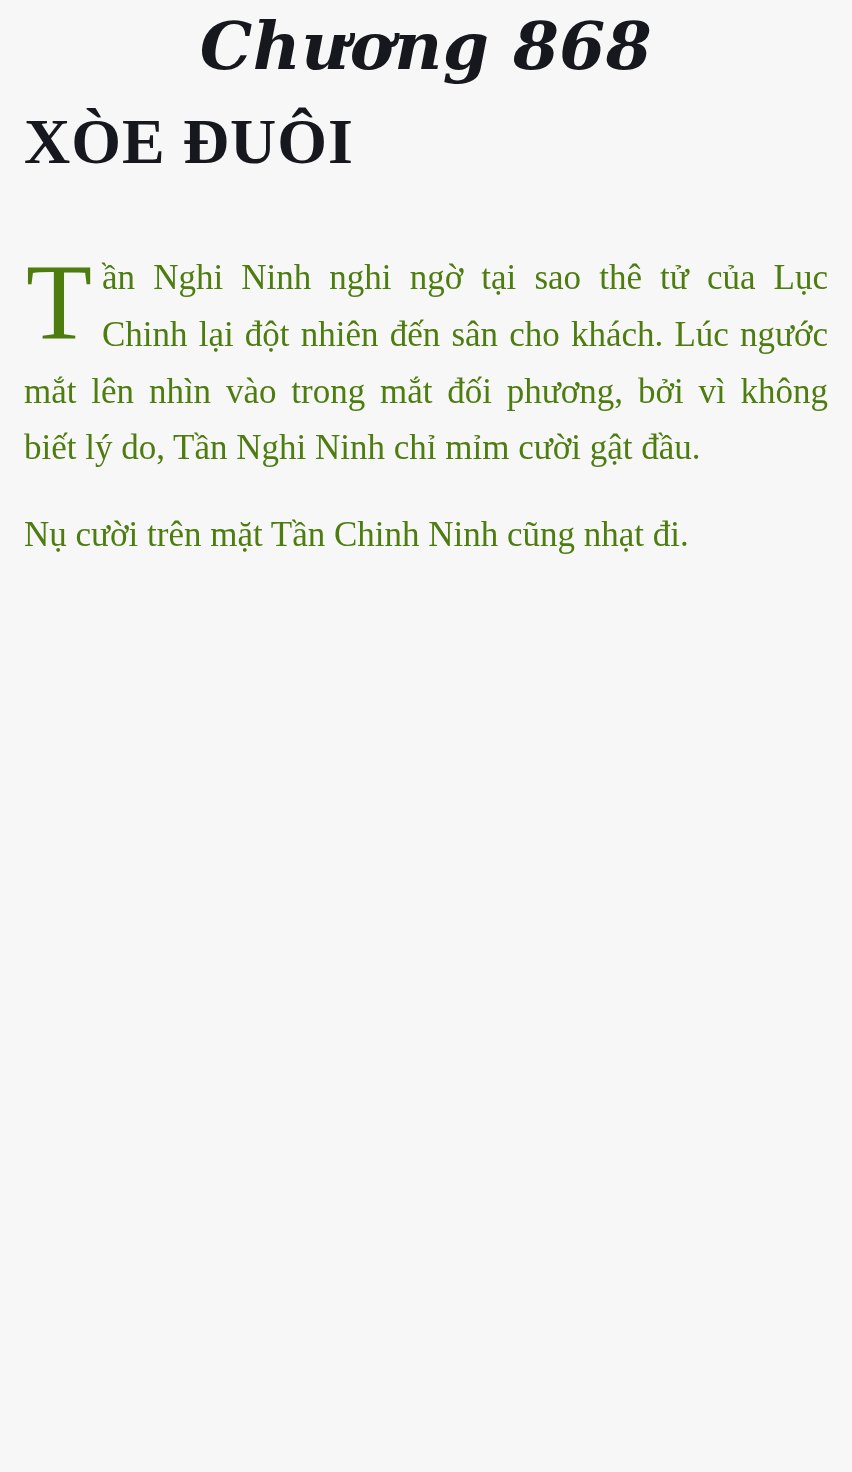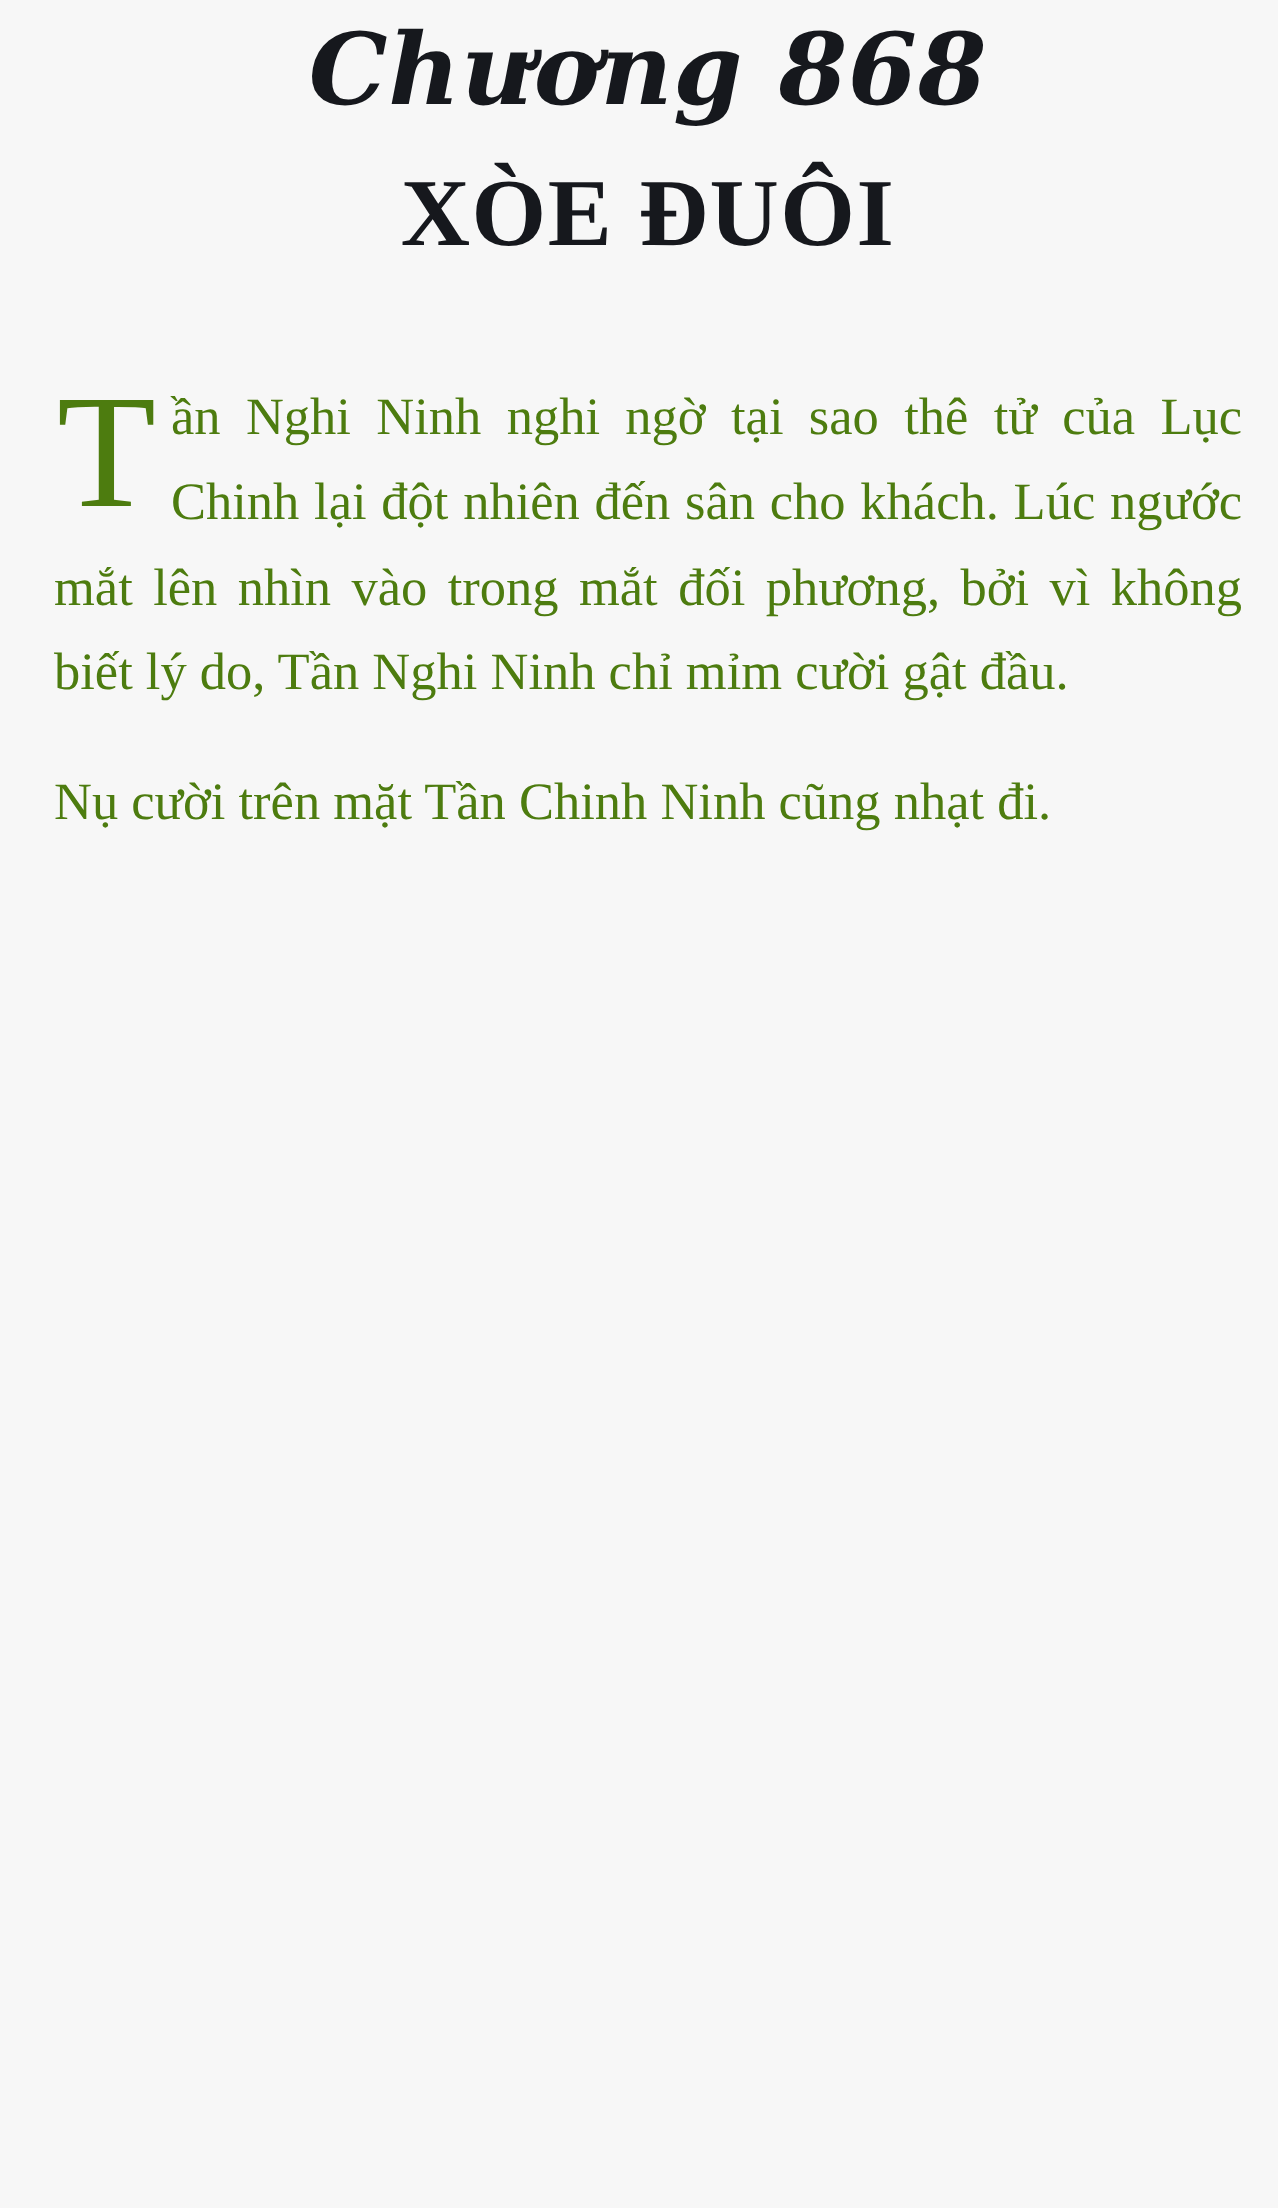--- a/index.html
+++ b/index.html
@@ -10,39 +10,38 @@
   body {
     width: 852px;
     min-height: 1472px;
     font-family: "Liberation Serif", "DejaVu Serif", serif;
     color: #16181d;
     -webkit-font-smoothing: antialiased;
   }
   .page {
     width: 852px;
     box-sizing: border-box;
-    padding: 0 24px 40px 36px;
+    padding: 0 24px 40px 24px;
   }
   .chapter-number {
     font-family: "DejaVu Serif", "Liberation Serif", serif;
     font-style: italic;
     font-weight: 700;
     font-size: 66px;
     line-height: 1.1;
     text-align: center;
     margin: 10px 0 0 0;
     letter-spacing: 0.5px;
     color: #16181d;
   }
   .chapter-title {
     font-family: "Liberation Serif", "DejaVu Serif", serif;
     font-weight: 700;
     font-size: 64px;
     line-height: 1.15;
-    text-align: center;
     text-transform: uppercase;
     letter-spacing: 1px;
     margin: 22px 0 0 0;
     color: #16181d;
   }
   .body-text {
     margin-top: 72px;
   }
   p.para {
     font-size: 35px;

